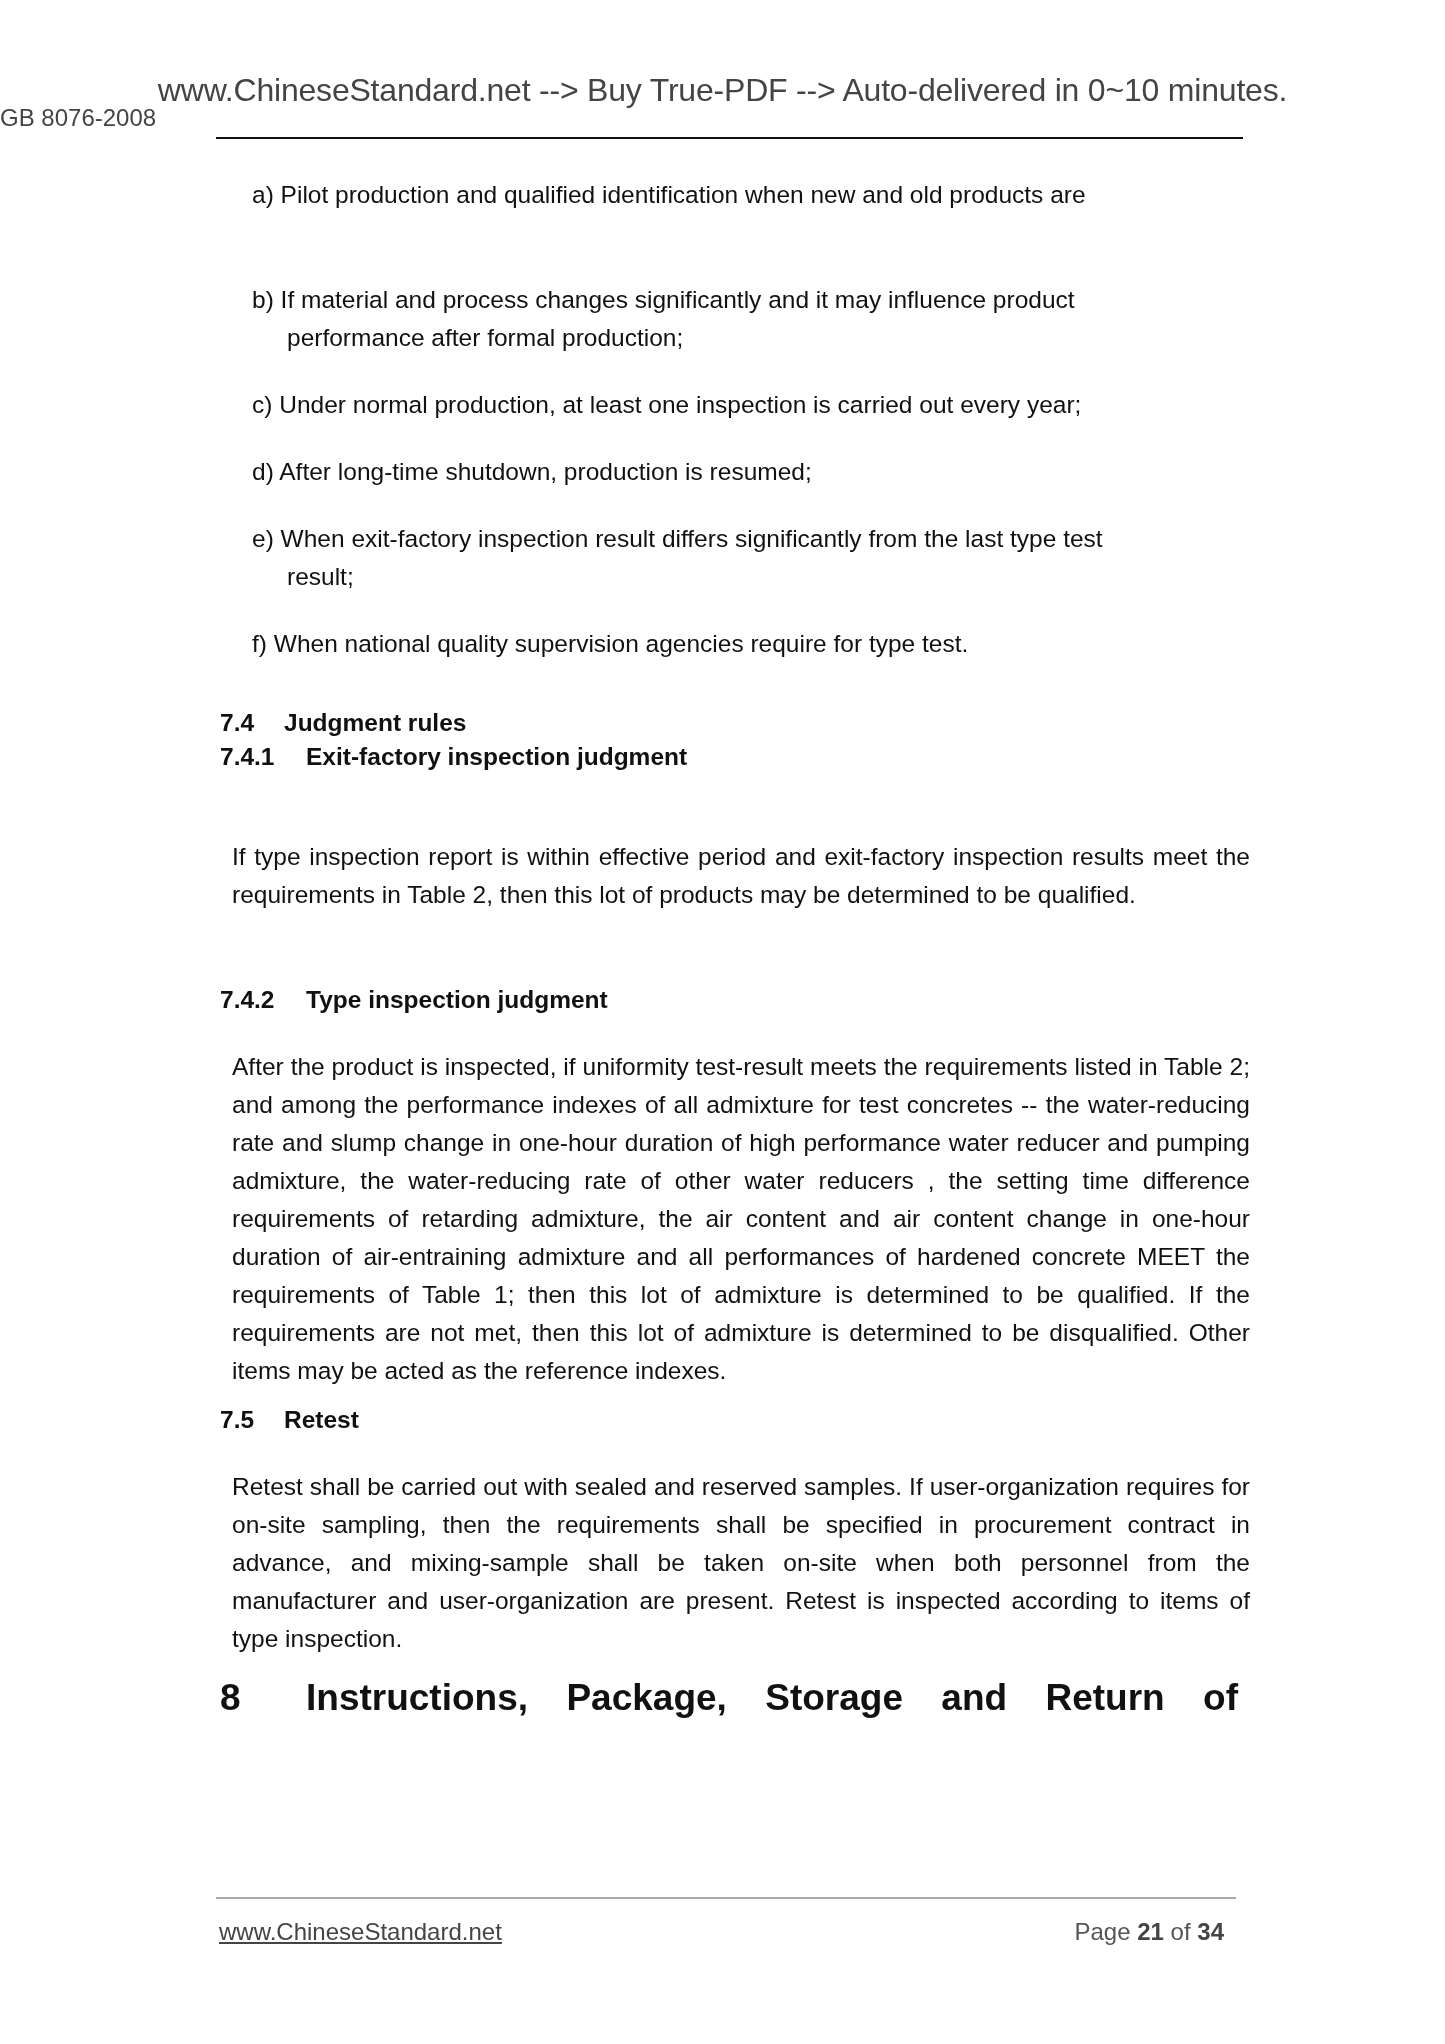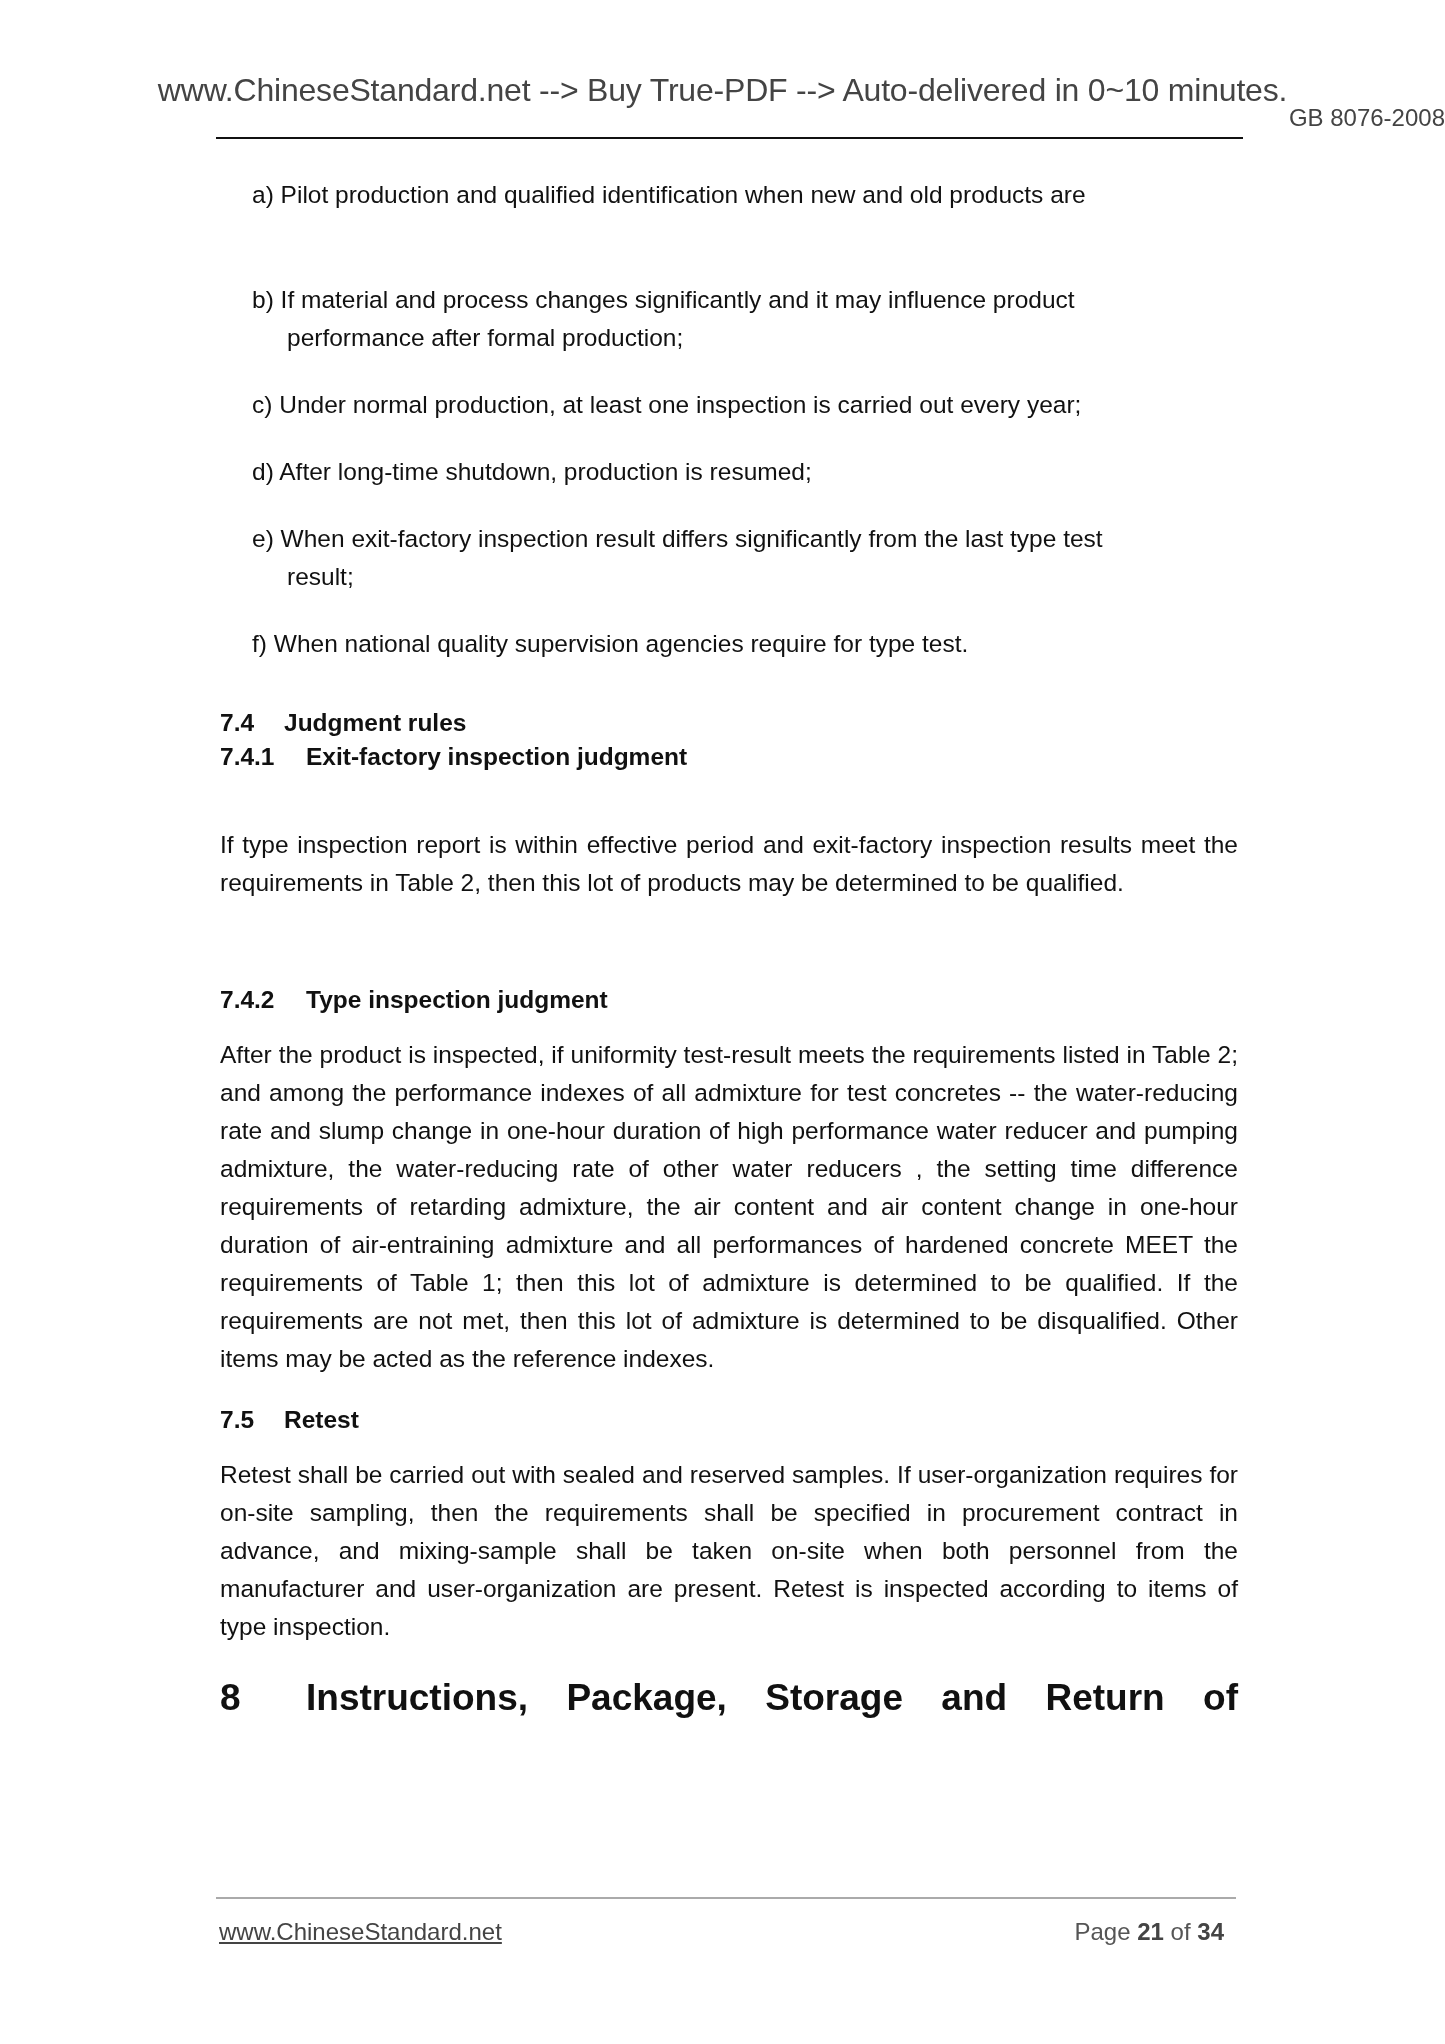--- a/index.html
+++ b/index.html
@@ -1,25 +1,25 @@
 <!DOCTYPE html>
 <html><head>
 <meta charset="utf-8">
 <style>
   html, body { margin: 0; padding: 0; background: #ffffff; }
   body { width: 1445px; height: 2044px; position: relative; overflow: hidden;
          font-family: "Liberation Sans", sans-serif; color: #111111; }
   .hdr-top { position: absolute; left: 0; width: 1445px; top: 56px; text-align: center;
              font-size: 32px; color: #444444; letter-spacing: -0.2px; margin-top: 16px; }
-  .hdr-std { position: absolute; left: 0; width: 1445px; top: 104px; text-align: right;
+  .hdr-std { position: absolute; left: 0; width: 1445px; top: 104px; text-align: left;
              font-size: 24px; color: #444444; }
   .hdr-rule { position: absolute; left: 216px; width: 1027px; top: 137px; height: 0;
               border-top: 2px solid #111111; }
   .content { position: absolute; left: 220px; width: 1018px; top: 176px; }
-  .p { font-size: 24.5px; line-height: 38px; text-align: justify; margin: 0; }
+  .p { font-size: 24.5px; line-height: 38px; text-align: justify; margin: 12px; }
   .item { position: absolute; left: 32px; width: 986px; font-size: 24.5px; line-height: 38px;
           text-align: justify; }
   .item .cont { display: block; padding-left: 35px; }
   .h { position: absolute; font-weight: bold; font-size: 24.5px; line-height: 38px; }
   .h .num { display: inline-block; margin-top: 12px; }
   .blk { position: absolute; left: 0; width: 1018px; }
   .h1 { position: absolute; left: 0; width: 1018px; font-weight: bold; font-size: 37px;
         line-height: 44px; text-align: justify; text-align-last: justify; }
   .ftr-rule { position: absolute; left: 216px; width: 1020px; top: 1897px; height: 0;
               border-top: 2px solid #aaaaaa; }

